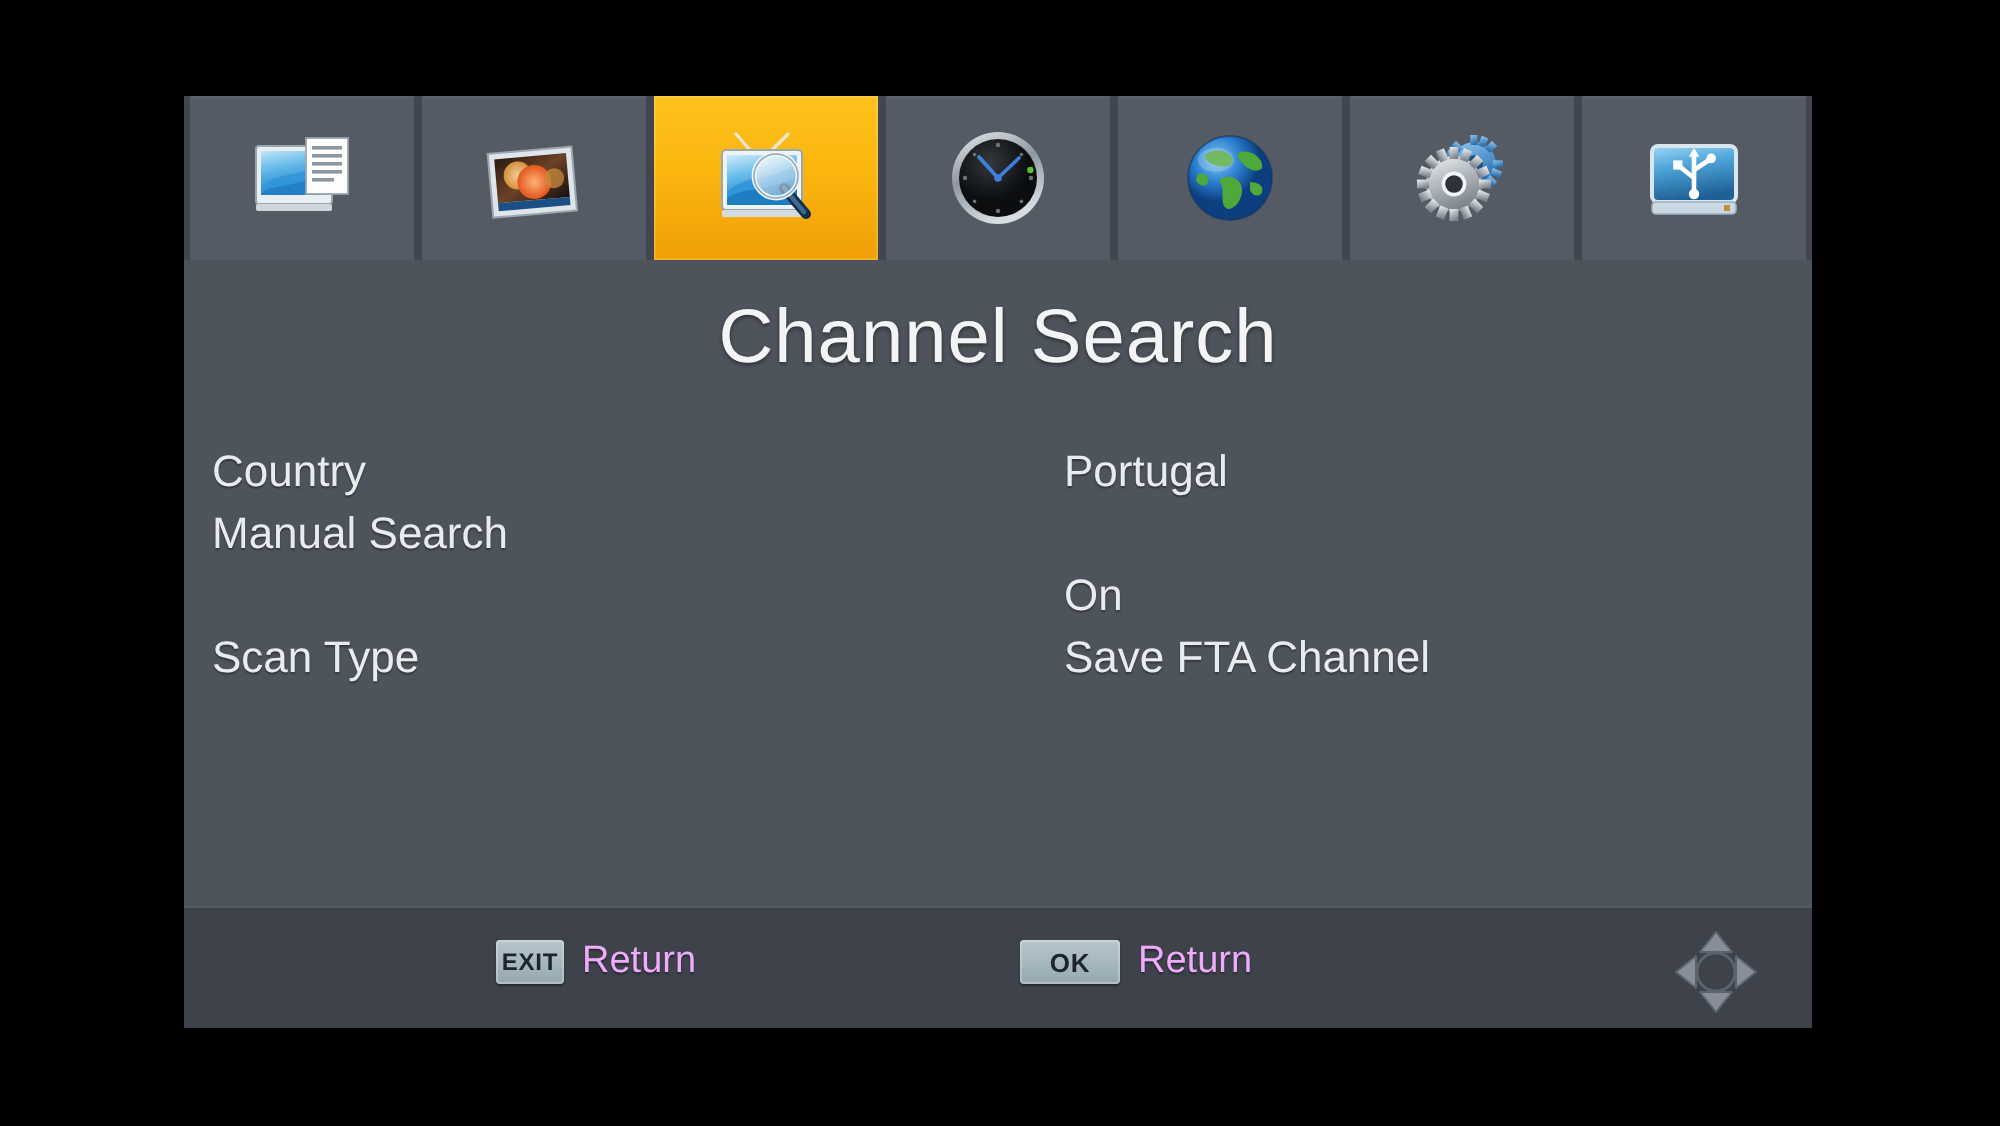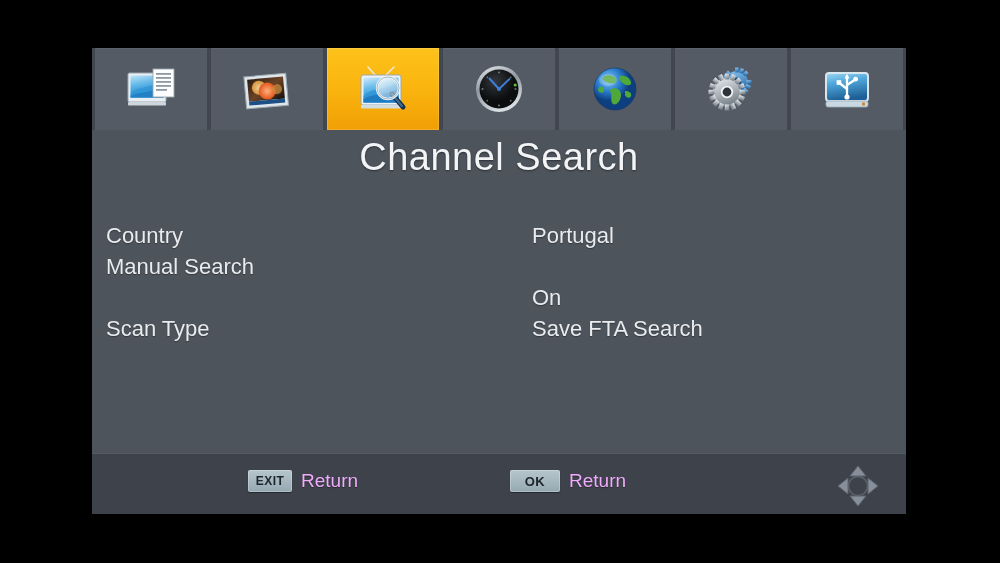--- a/index.html
+++ b/index.html
@@ -63,21 +63,21 @@
   .tile-icon {
     width: 56px;
     height: 52px;
     position: relative;
   }
 
   
   #title {
     position: absolute;
     left: 0;
-    top: 88px;
+    top: 100px;
     width: 814px;
     text-align: center;
     color: #f2f4f6;
     font-size: 38px;
     font-weight: 400;
     letter-spacing: 0.5px;
     text-shadow: 0 1px 2px rgba(0,0,0,0.45);
   }
 
   
@@ -136,21 +136,21 @@
     justify-content: center;
     height: 22px;
     border-radius: 2px;
     background: linear-gradient(180deg, #b6c6cd 0%, #95a8b1 100%);
     color: #1e242b;
     font-size: 12px;
     font-weight: bold;
     letter-spacing: 0.4px;
     box-shadow: 0 1px 1px rgba(0,0,0,0.4), inset 0 0 0 1px rgba(255,255,255,0.25);
   }
-  .keycap.exit { width: 44px; text-align: right; }
+  .keycap.exit { width: 34px; text-align: right; }
   .keycap.ok   { width: 50px; font-size: 13px; }
   .hint-text {
     color: #f0abfc;
     font-size: 19px;
     text-shadow: 0 1px 1px rgba(0,0,0,0.4);
   }
 
   #dpad {
     position: absolute;
     right: 16px;
@@ -417,21 +417,21 @@
         <span class="label">Manual Search</span>
         <span class="value"></span>
       </div>
 
       <div class="row">
         <span class="value">On</span>
       </div>
 
       <div class="row">
         <span class="label">Scan Type</span>
-        <span class="value">Save FTA Search</span>
+        <span class="value">Save FTA Channel</span>
       </div>
 
     </div>
 
     <div id="statusbar">
 
       <div class="hint hint-exit">
         <span class="keycap exit">EXIT</span>
         <span class="hint-text">Return</span>
       </div>

